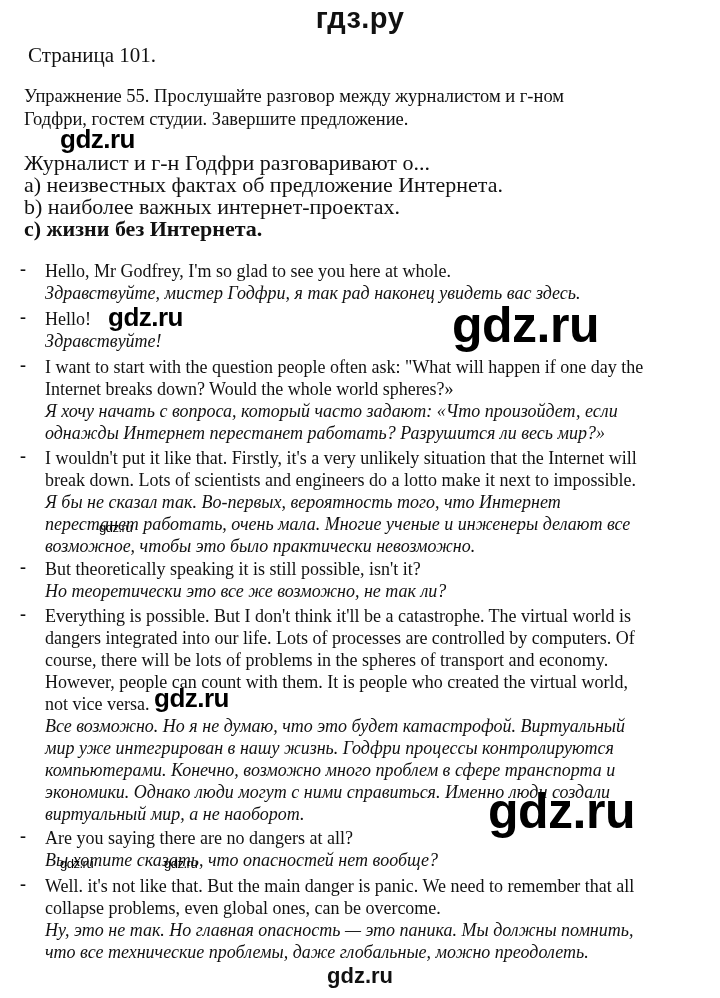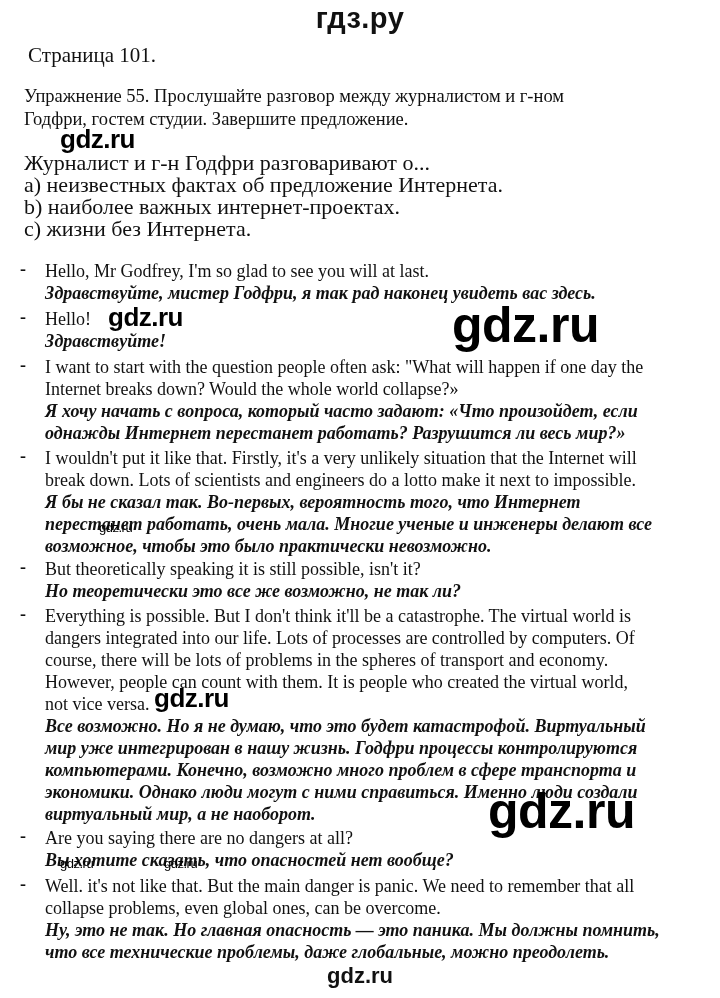--- a/index.html
+++ b/index.html
@@ -5,24 +5,24 @@
   html, body { margin: 0; padding: 0; background: #ffffff; }
   body { width: 720px; height: 998px; position: relative; overflow: hidden; color: #111111; }
   .serif { font-family: "Liberation Serif", "DejaVu Serif", serif; }
   .sans { font-family: "Liberation Sans", "DejaVu Sans", sans-serif; }
   .abs { position: absolute; white-space: nowrap; }
   .header-logo { left: 0; width: 720px; text-align: center; top: 2px; font-size: 29px; font-weight: bold; letter-spacing: 0.5px; }
   .footer-logo { left: 0; width: 720px; text-align: center; top: 963px; font-size: 22px; font-weight: bold; }
   .page-num { left: 28px; top: 43px; font-size: 21px; }
   .title { left: 24px; font-size: 18.5px; font-weight: normal; }
   .body-line { left: 24px; font-size: 22px; }
-  .bold { font-weight: normal; }
+  .bold { font-weight: bold; }
   .dash { left: 20px; font-size: 18px; font-weight: bold; }
   .en { left: 45px; font-size: 18px; }
-  .ru { left: 45px; font-size: 18px; font-style: italic; font-weight: bold; }
+  .ru { left: 45px; font-size: 18px; font-style: italic; }
   .wm { font-weight: bold; color: #000000; letter-spacing: -0.5px; }
   .wm-big { font-size: 50px; }
   .wm-med { font-size: 26px; }
   .wm-small { font-size: 13px; font-weight: normal; }
 </style>
 </head>
 <body>
 
 <div class="abs sans header-logo">гдз.ру</div>
 
@@ -30,30 +30,30 @@
 
 <div class="abs serif title" style="top:86px">Упражнение 55. Прослушайте разговор между журналистом и г-ном</div>
 <div class="abs serif title" style="top:109px">Годфри, гостем студии. Завершите предложение.</div>
 
 <div class="abs serif body-line" style="top:150px">Журналист и г-н Годфри разговаривают о...</div>
 <div class="abs serif body-line" style="top:172px">a) неизвестных фактах об предложение Интернета.</div>
 <div class="abs serif body-line" style="top:194px">b) наиболее важных интернет-проектах.</div>
 <div class="abs serif body-line bold" style="top:216px">c) жизни без Интернета.</div>
 
 <div class="abs serif dash" style="top:259px">-</div>
-<div class="abs serif en" style="top:261px">Hello, Mr Godfrey, I'm so glad to see you will at last.</div>
+<div class="abs serif en" style="top:261px">Hello, Mr Godfrey, I'm so glad to see you here at whole.</div>
 <div class="abs serif ru" style="top:283px">Здравствуйте, мистер Годфри, я так рад наконец увидеть вас здесь.</div>
 
 <div class="abs serif dash" style="top:307px">-</div>
 <div class="abs serif en" style="top:309px">Hello!</div>
 <div class="abs serif ru" style="top:331px">Здравствуйте!</div>
 
 <div class="abs serif dash" style="top:355px">-</div>
 <div class="abs serif en" style="top:357px">I want to start with the question people often ask: "What will happen if one day the</div>
-<div class="abs serif en" style="top:379px">Internet breaks down? Would the whole world collapse?»</div>
+<div class="abs serif en" style="top:379px">Internet breaks down? Would the whole world spheres?»</div>
 <div class="abs serif ru" style="top:401px">Я хочу начать с вопроса, который часто задают: «Что произойдет, если</div>
 <div class="abs serif ru" style="top:423px">однажды Интернет перестанет работать? Разрушится ли весь мир?»</div>
 
 <div class="abs serif dash" style="top:446px">-</div>
 <div class="abs serif en" style="top:448px">I wouldn't put it like that. Firstly, it's a very unlikely situation that the Internet will</div>
 <div class="abs serif en" style="top:470px">break down. Lots of scientists and engineers do a lotto make it next to impossible.</div>
 <div class="abs serif ru" style="top:492px">Я бы не сказал так. Во-первых, вероятность того, что Интернет</div>
 <div class="abs serif ru" style="top:514px">перестанет работать, очень мала. Многие ученые и инженеры делают все</div>
 <div class="abs serif ru" style="top:536px">возможное, чтобы это было практически невозможно.</div>
 

